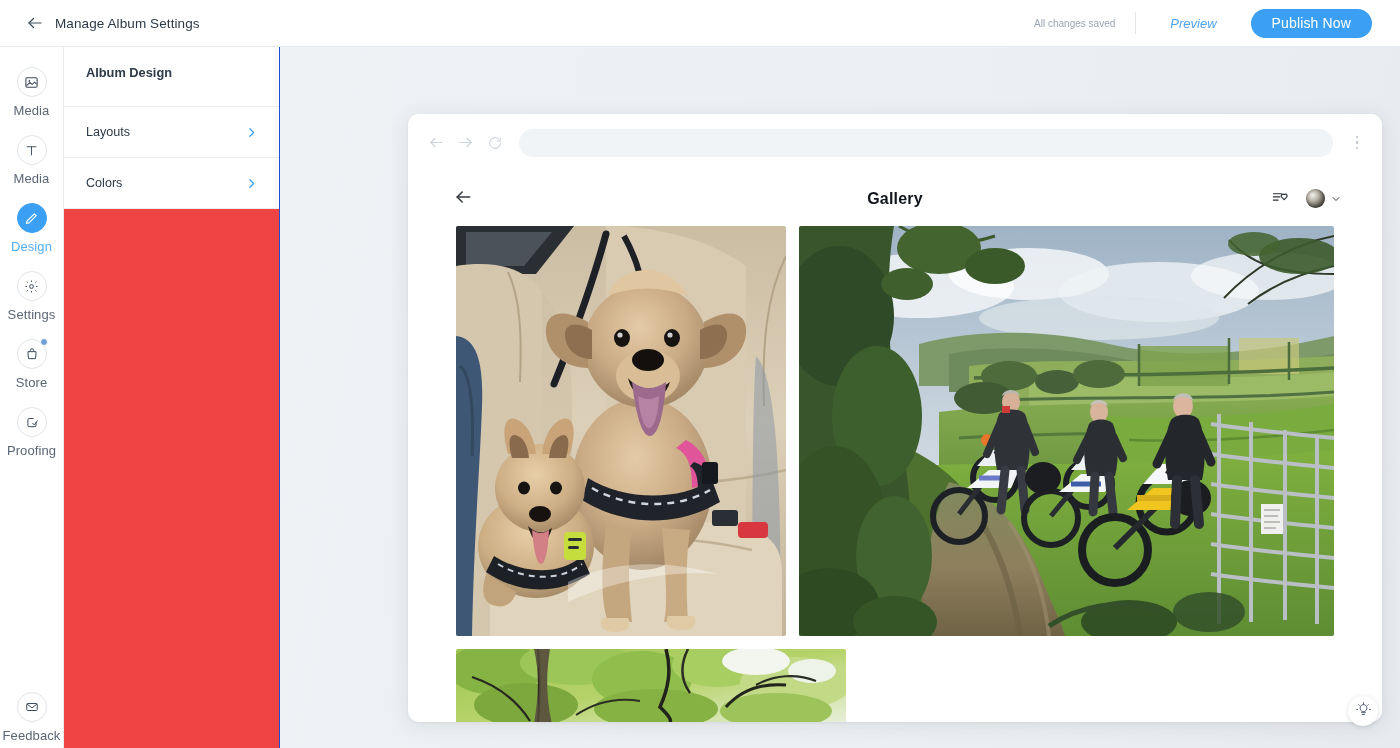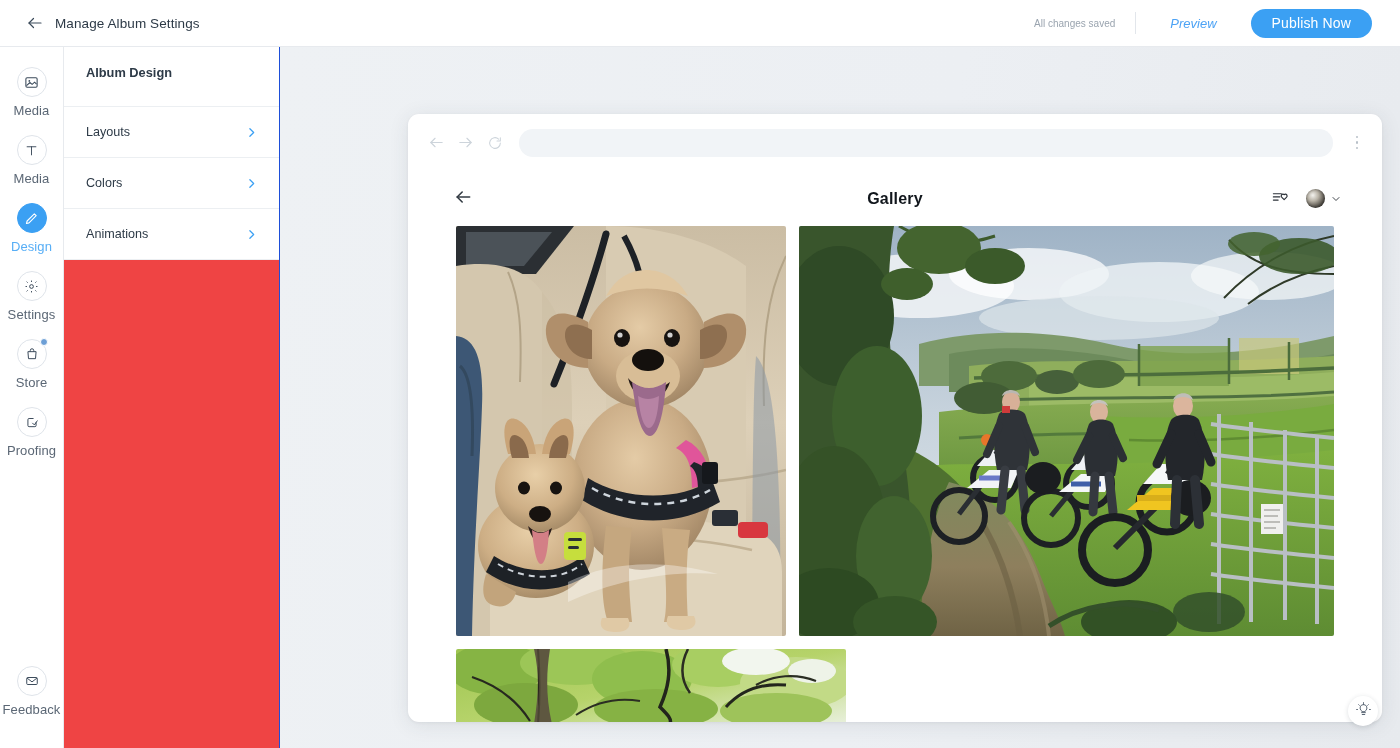--- a/index.html
+++ b/index.html
@@ -69,21 +69,21 @@
   .rail-label {
     margin-top: 6px; font-size: 13px; color: #5b6775; letter-spacing: .1px;
   }
   .rail-item.active .rail-label { color: #57aef6; }
   .rail-badge {
     position: absolute; top: -2px; right: -2px;
     width: 8px; height: 8px; border-radius: 50%;
     background: #6d9fd6; border: 1.5px solid #fff;
   }
   .rail-spacer { flex: 1; }
-  .rail-item.bottom { margin-bottom: 31px; }
+  .rail-item.bottom { margin-bottom: 5px; }
 
   
   .panel {
     position: absolute; top: 47px; left: 64px;
     width: 216px; height: 701px;
     background: #ef4444;
     border-right: 1px solid #1d4ed8;
     z-index: 14;
   }
   .panel-head {
@@ -297,28 +297,20 @@
   <div class="panel-row">
     <span class="panel-row-label">Colors</span>
     <span>
       <svg class="chev" width="13" height="13" viewBox="0 0 24 24" fill="none" stroke="currentColor" stroke-width="2.3" stroke-linecap="round" stroke-linejoin="round">
           <polyline points="9,5 16,12 9,19"></polyline>
         </svg>
     </span>
   </div>
 
 
-  <div class="panel-row">
-    <span class="panel-row-label">Animations</span>
-    <span>
-      <svg class="chev" width="13" height="13" viewBox="0 0 24 24" fill="none" stroke="currentColor" stroke-width="2.3" stroke-linecap="round" stroke-linejoin="round">
-          <polyline points="9,5 16,12 9,19"></polyline>
-        </svg>
-    </span>
-  </div>
 </div>
 
 <div class="canvas">
 
   <div class="device">
 
     <div class="browser-bar">
       <span class="nav-btn">
         <svg width="17" height="17" viewBox="0 0 24 24" fill="none" stroke="currentColor" stroke-width="1.6" stroke-linecap="round" stroke-linejoin="round">
           <line x1="20" y1="12" x2="4" y2="12"></line>

